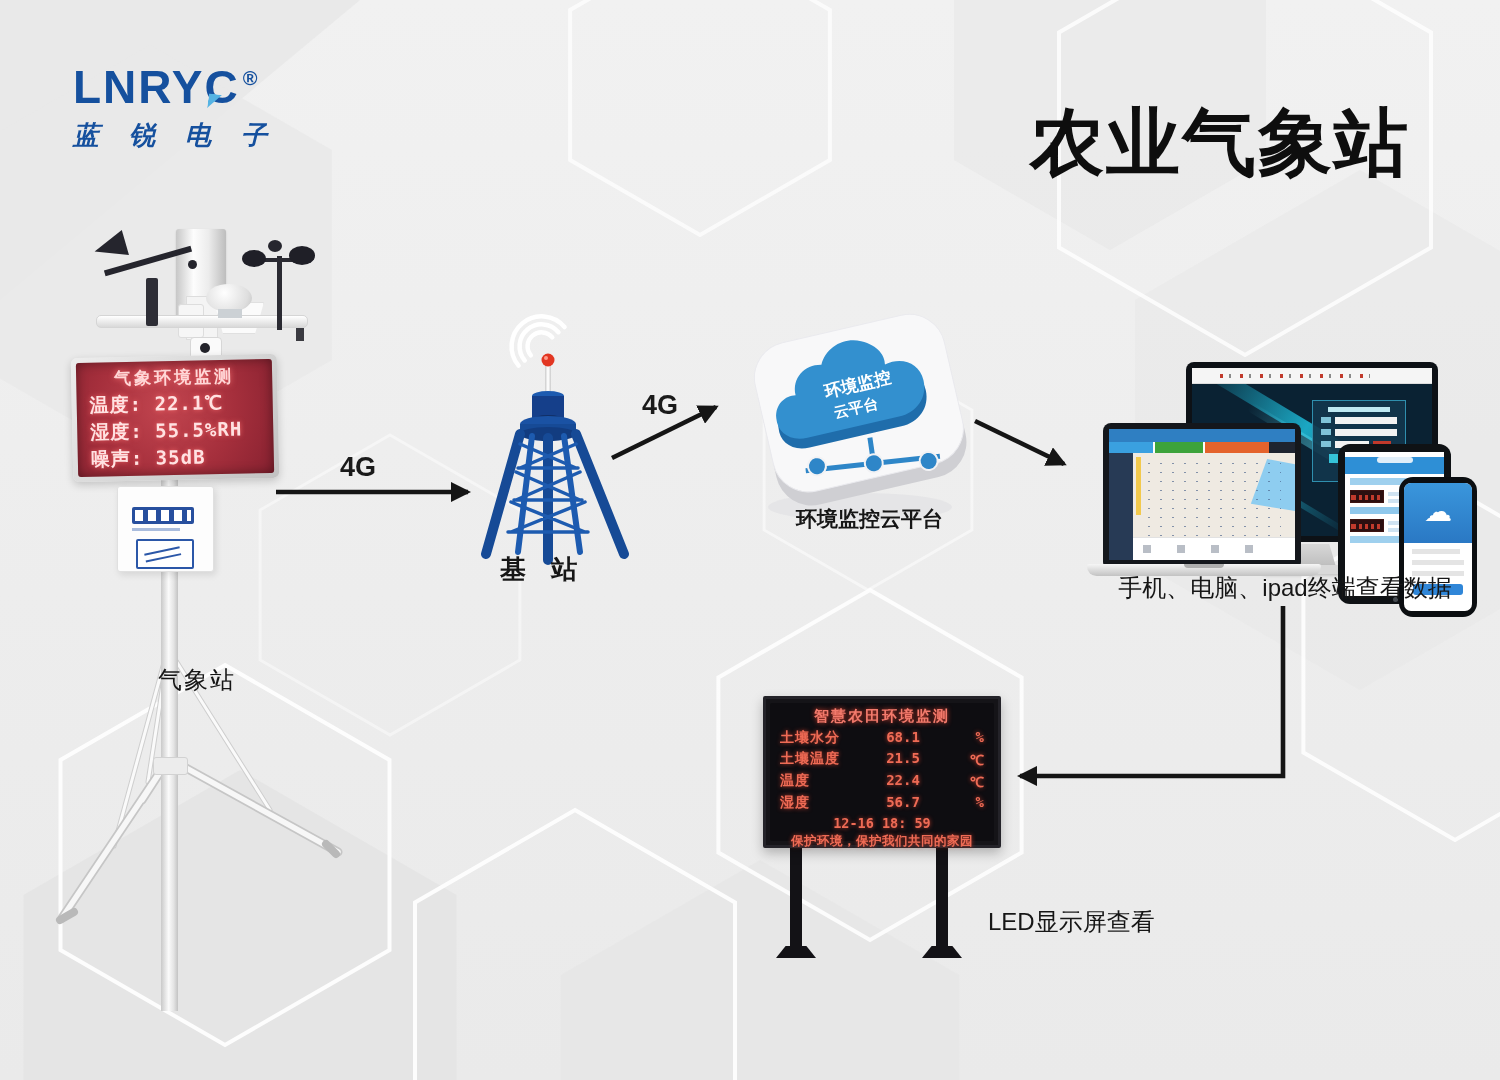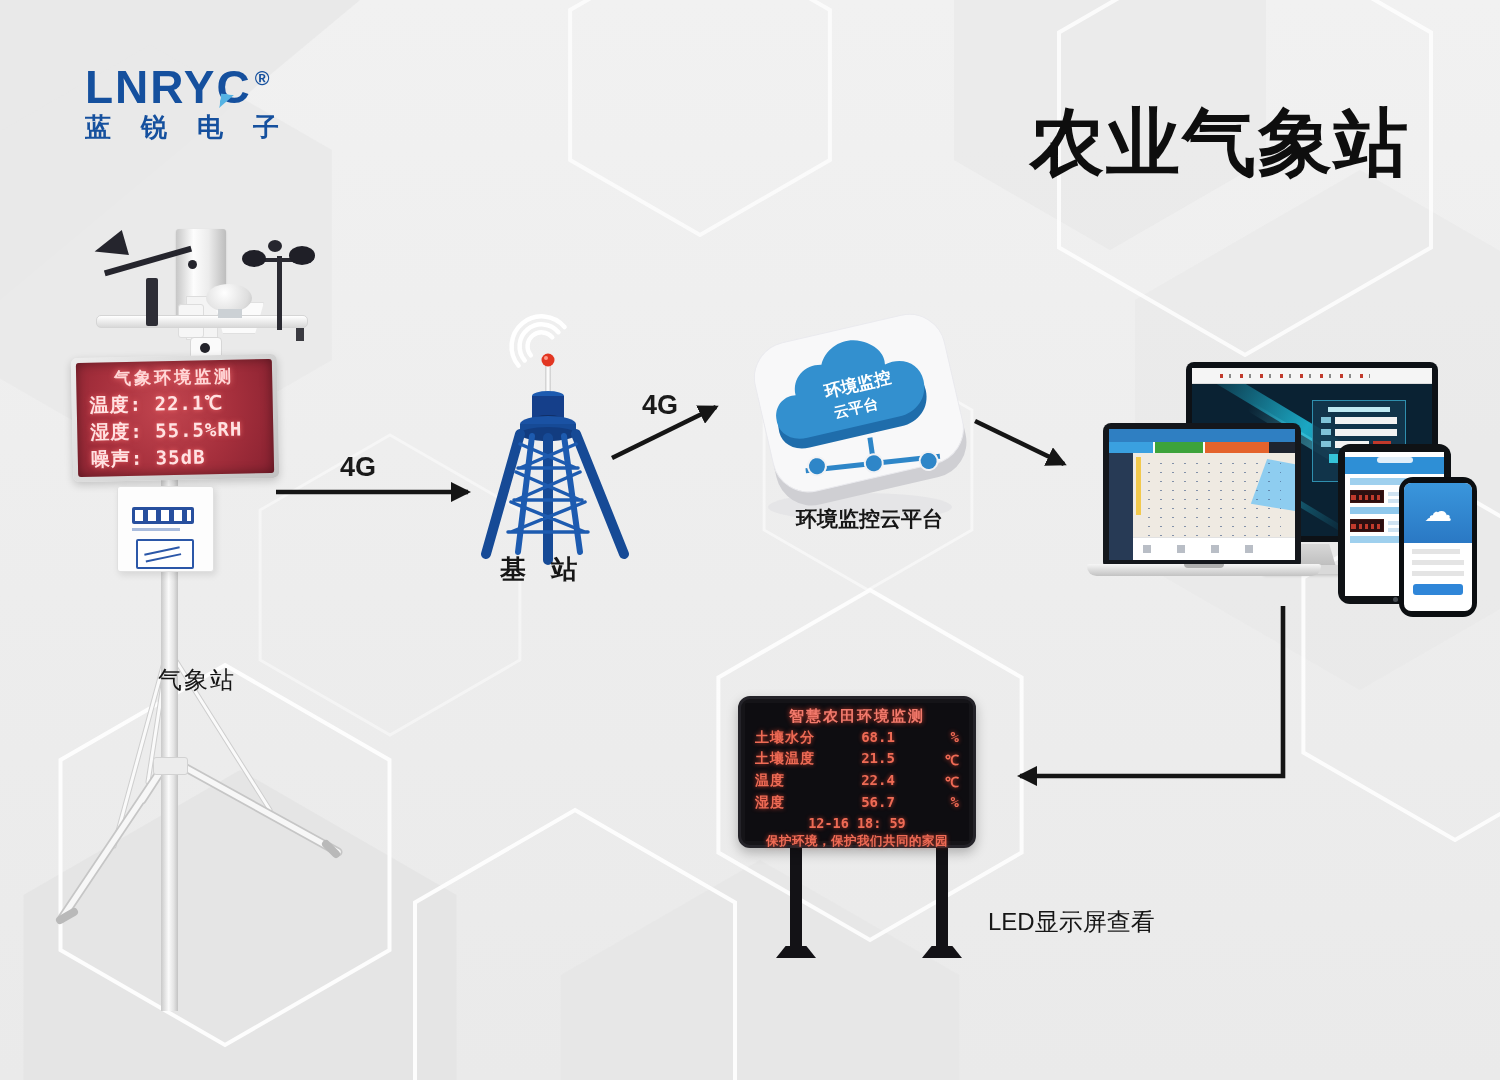--- a/index.html
+++ b/index.html
@@ -6,25 +6,25 @@
   #stage{
     position:relative;width:1500px;height:1080px;overflow:hidden;
     background:linear-gradient(180deg,#f1f1f1 0%,#ededed 55%,#eaeaea 100%);
     font-family:"Liberation Sans","DejaVu Sans",sans-serif;color:var(--ink,#121212);
   }
   .abs{position:absolute;}
   svg{display:block;}
   
   #bg{position:absolute;left:0;top:0;z-index:0;}
   
-  #logo{left:85px;top:64px;z-index:5;}
+  #logo{left:73px;top:64px;z-index:5;}
   #logo .main{font-size:46px;font-weight:800;letter-spacing:2px;color:var(--brand-blue,#15509E);line-height:1;}
   #logo .reg{font-size:20px;font-weight:700;color:var(--brand-blue,#15509E);position:relative;top:-18px;margin-left:3px;}
   #logo .accent{position:absolute;left:135px;top:30px;width:13px;height:15px;background:var(--brand-accent,#55B3E3);clip-path:polygon(0 0,100% 0,0 100%);transform:rotate(8deg);}
-  #logo .sub{font-size:26px;font-weight:700;color:var(--brand-blue,#15509E);letter-spacing:30px;white-space:nowrap;}
+  #logo .sub{margin-top:8px;font-size:26px;font-weight:700;color:var(--brand-blue,#15509E);letter-spacing:30px;white-space:nowrap;font-style:italic;}
   
   #title{left:1030px;top:94px;font-size:74px;font-weight:700;color:#0e0e0e;letter-spacing:2px;z-index:5;white-space:nowrap;}
   
   .caption{font-size:24px;font-weight:500;color:#161616;z-index:6;white-space:nowrap;}
   #cap-station{left:158px;top:664px;letter-spacing:2px;}
   #cap-tower{left:500px;top:552px;font-size:26px;font-weight:600;letter-spacing:9px;}
   #cap-cloud{left:762px;top:505px;width:215px;text-align:center;font-size:21px;font-weight:600;}
   #cap-devices{left:1100px;top:572px;width:370px;text-align:center;}
   #cap-led{left:988px;top:906px;}
   .link-label{font-size:27px;font-weight:700;color:#1a1a1a;z-index:6;}
@@ -61,21 +61,21 @@
     background:radial-gradient(circle at 45% 40%,#c2454f 0%,#a52f3c 55%,#872130 100%);box-shadow:inset 0 0 12px rgba(0,0,0,.4);}
   .ws-head{margin-top:5px;text-align:center;font-size:17px;font-weight:700;letter-spacing:3px;color:#ffd7d7;text-shadow:0 0 6px rgba(255,120,120,.9);}
   .ws-row{margin:2px 0 0 13px;font-family:"DejaVu Sans Mono","Liberation Mono",monospace;font-size:19px;font-weight:700;color:#ffe2e2;letter-spacing:1px;line-height:25px;text-shadow:0 0 5px rgba(255,110,110,.85);white-space:nowrap;}
   #ws-box{left:117px;top:486px;width:95px;height:84px;background:#fdfdfd;border:1px solid #e0e0e0;border-radius:3px;box-shadow:2px 3px 7px rgba(0,0,0,.10);}
   #ws-box-label{left:14px;top:20px;width:62px;height:17px;background:#274f9e;border-radius:2px;overflow:hidden;}
   #ws-box-label>div{position:absolute;left:3px;top:3px;right:3px;bottom:3px;background:repeating-linear-gradient(90deg,#ffffff 0 8px,#274f9e 8px 13px);}
   #ws-box-line{left:14px;top:41px;width:48px;height:3px;background:#a9bcdd;}
   #ws-box-diagram{left:18px;top:52px;width:54px;height:26px;background:#fff;border:2px solid #2b57a8;border-radius:2px;}
   #ws-box-diagram>div{position:absolute;left:6px;top:9px;width:36px;height:2px;background:#2b57a8;transform:rotate(-12deg);box-shadow:0 7px 0 #2b57a8;}
   
-  #led{left:738px;top:696px;width:232px;height:146px;z-index:4;background:#151418;border:3px solid #242329;border-radius:12px;box-shadow:0 5px 12px rgba(0,0,0,.25);text-decoration:underline;}
+  #led{left:763px;top:696px;width:232px;height:146px;z-index:4;background:#151418;border:3px solid #242329;border-radius:2px;box-shadow:0 5px 12px rgba(0,0,0,.25);text-decoration:underline;}
   #led-inner{position:absolute;left:4px;top:4px;right:4px;bottom:4px;background:#0e0d11;border-radius:2px;padding:4px 10px;box-sizing:border-box;}
   .led-head{text-align:center;font-size:15px;font-weight:700;letter-spacing:2px;color:#f27a6c;text-shadow:0 0 5px rgba(240,70,50,.9);}
   .lrow{display:flex;margin-top:3px;font-family:"DejaVu Sans Mono","Liberation Mono",monospace;font-size:14px;font-weight:700;color:var(--led-red,#EE6B55);text-shadow:0 0 4px rgba(235,70,50,.8);}
   .lrow .ln{width:88px;letter-spacing:1px;}
   .lrow .lv{width:70px;text-align:center;}
   .lrow .lu{margin-left:auto;width:26px;text-align:right;}
   .led-time{margin-top:3px;text-align:center;font-family:"DejaVu Sans Mono","Liberation Mono",monospace;font-size:13.5px;font-weight:700;color:var(--led-red,#EE6B55);text-shadow:0 0 4px rgba(235,70,50,.8);}
   .led-slogan{margin-top:2px;text-align:center;font-size:12.5px;font-weight:700;letter-spacing:.5px;color:var(--led-red,#EE6B55);text-shadow:0 0 4px rgba(235,70,50,.8);white-space:nowrap;}
   .led-leg{width:12px;height:108px;background:#131216;z-index:3;}
   #led-leg-l{left:790px;top:842px;}
@@ -363,20 +363,21 @@
       <div id="ph-top">
           <div class="cloud-glyph">☁</div>
         </div>
       <div class="ph-row" style="width:70%;"></div>
       <div class="ph-row"></div>
       <div class="ph-row"></div>
       <div id="ph-btn"></div>
     </div>
   </div>
 
+  <div id="cap-devices" class="abs caption">手机、电脑、ipad终端查看数据</div>
 
   <div id="led" class="abs">
     <div id="led-inner">
       <div class="led-head">智慧农田环境监测</div>
       <div class="lrow">
         <span class="ln">土壤水分</span>
         <span class="lv">68.1</span>
         <span class="lu">%</span>
       </div>
       <div class="lrow">

